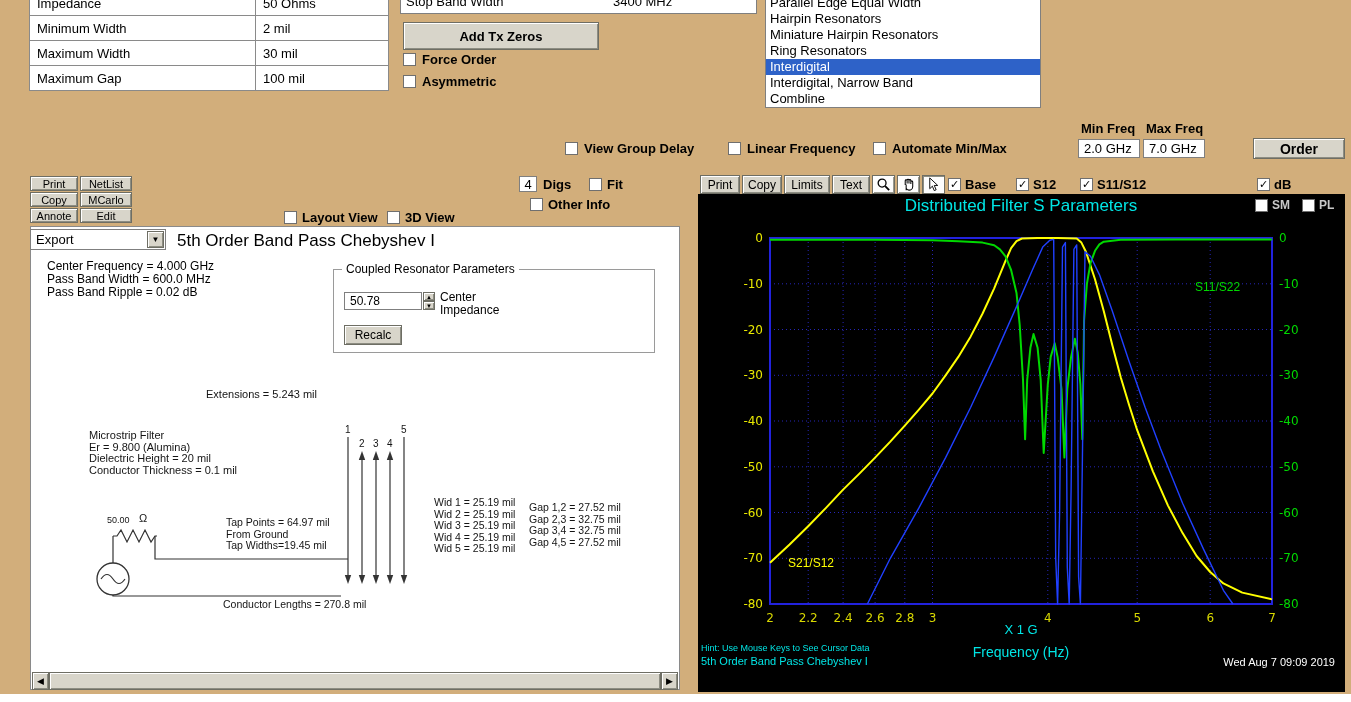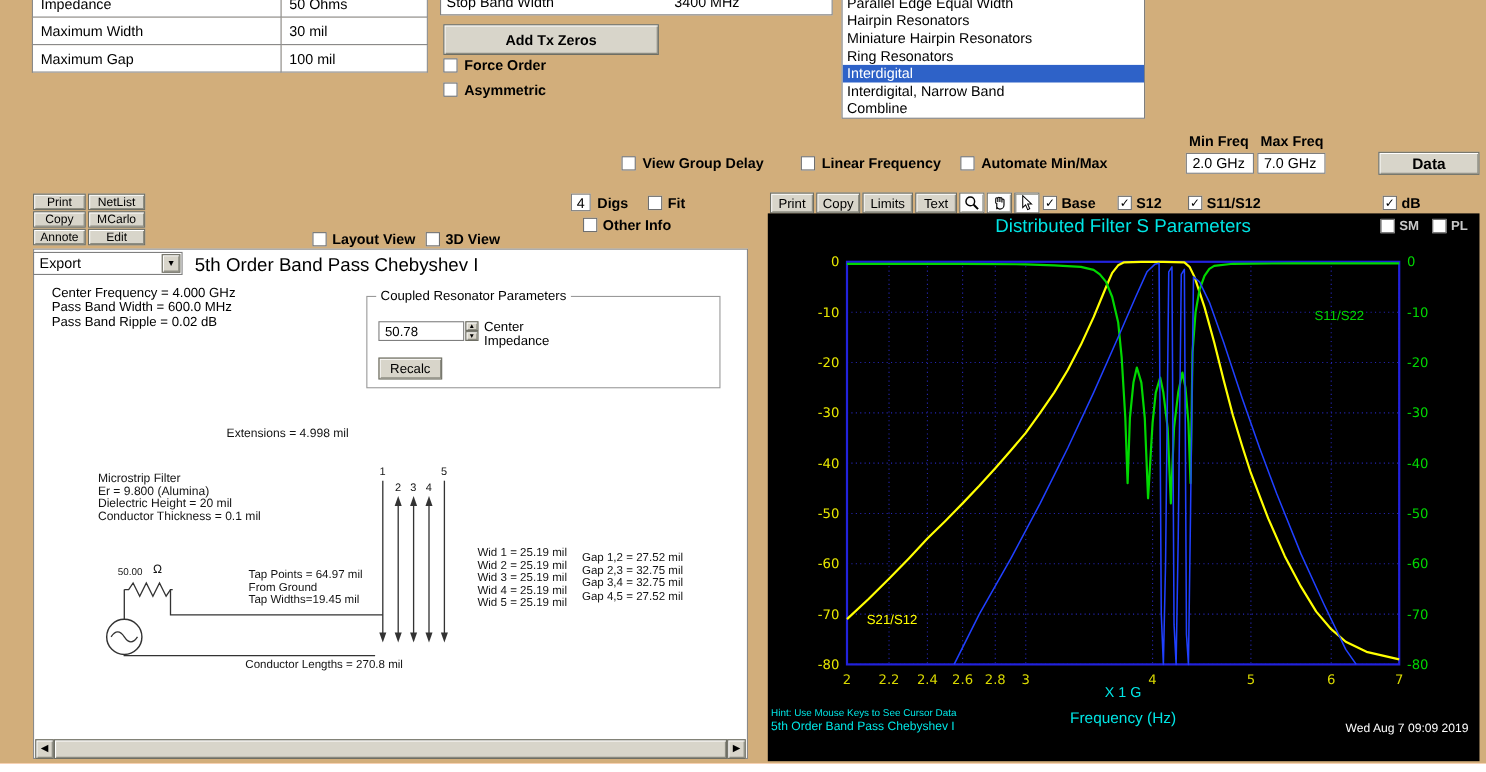--- a/index.html
+++ b/index.html
@@ -69,20 +69,24 @@
 <div class="screen">
   <div class="tan"></div>
 
   <table class="ptable">
     <tbody>
         <tr>
       <td class="c1">Impedance</td>
       <td class="c2">50 Ohms</td>
         </tr>
     <tr>
+      <td class="c1">Minimum Width</td>
+      <td class="c2">2 mil</td>
+        </tr>
+    <tr>
       <td class="c1">Maximum Width</td>
       <td class="c2">30 mil</td>
         </tr>
     <tr>
       <td class="c1">Maximum Gap</td>
       <td class="c2">100 mil</td>
         </tr>
   </tbody>
     </table>
 
@@ -105,21 +109,21 @@
     <div class="item">Ring Resonators</div>
     <div class="item selected">Interdigital</div>
     <div class="item">Interdigital, Narrow Band</div>
     <div class="item">Combline</div>
   </div>
 
   <span class="cbl" style="left:1081px; top:121px;">Min Freq</span>
   <span class="cbl" style="left:1146px; top:121px;">Max Freq</span>
   <div class="field" style="left:1078px; top:139px; width:62px; height:19px;">2.0 GHz</div>
   <div class="field" style="left:1143px; top:139px; width:62px; height:19px;">7.0 GHz</div>
-  <div class="btn bold" style="left:1253px; top:138px; width:92px; height:21px; font-size:14px;">Data</div>
+  <div class="btn bold" style="left:1253px; top:138px; width:92px; height:21px; font-size:14px;">Order</div>
 
   <span class="cb" style="left:565px; top:142px;"></span>
   <span class="cbl" style="left:584px; top:141px;">View Group Delay</span>
   <span class="cb" style="left:728px; top:142px;"></span>
   <span class="cbl" style="left:747px; top:141px;">Linear Frequency</span>
   <span class="cb" style="left:873px; top:142px;"></span>
   <span class="cbl" style="left:892px; top:141px;">Automate Min/Max</span>
 
   <div class="btn" style="left:30px; top:176px; width:48px; height:15px; font-size:11px;">Print</div>
   <div class="btn" style="left:80px; top:176px; width:52px; height:15px; font-size:11px;">NetList</div>
@@ -174,21 +178,21 @@
 
       <circle cx="82" cy="352" r="16" fill="none" stroke="#333" stroke-width="1.3"></circle>
       <path d="M70,352 q6,-9 12,0 q6,9 12,0" fill="none" stroke="#333" stroke-width="1.2"></path>
 
       <path d="M82,336 L82,309" fill="none" stroke="#333" stroke-width="1.2"></path>
       <path d="M82,309 l4,0 l4,-6 l6,12 l6,-12 l6,12 l6,-12 l6,12 l4,-6 l2,0" fill="none" stroke="#333" stroke-width="1.2"></path>
       <path d="M124,309 L124,332 L317,332" fill="none" stroke="#333" stroke-width="1.2"></path>
       <path d="M82,368 L82,369 L310,369" fill="none" stroke="#333" stroke-width="1.2"></path>
     </svg>
 
-    <div class="sch" style="left:175px; top:162px; font-size:11px;">Extensions = 4.998 mil</div>
+    <div class="sch" style="left:175px; top:162px; font-size:11px;">Extensions = 5.243 mil</div>
     <div class="sch" style="left:58px; top:203px; font-size:11px;">
       <div>Microstrip Filter</div>
       <div>Er = 9.800 (Alumina)</div>
       <div>Dielectric Height = 20 mil</div>
       <div>Conductor Thickness = 0.1 mil</div>
     </div>
     <span class="rnum" style="left:314px; top:197px;">1</span>
     <span class="rnum" style="left:328px; top:211px;">2</span>
     <span class="rnum" style="left:342px; top:211px;">3</span>
     <span class="rnum" style="left:356px; top:211px;">4</span>

